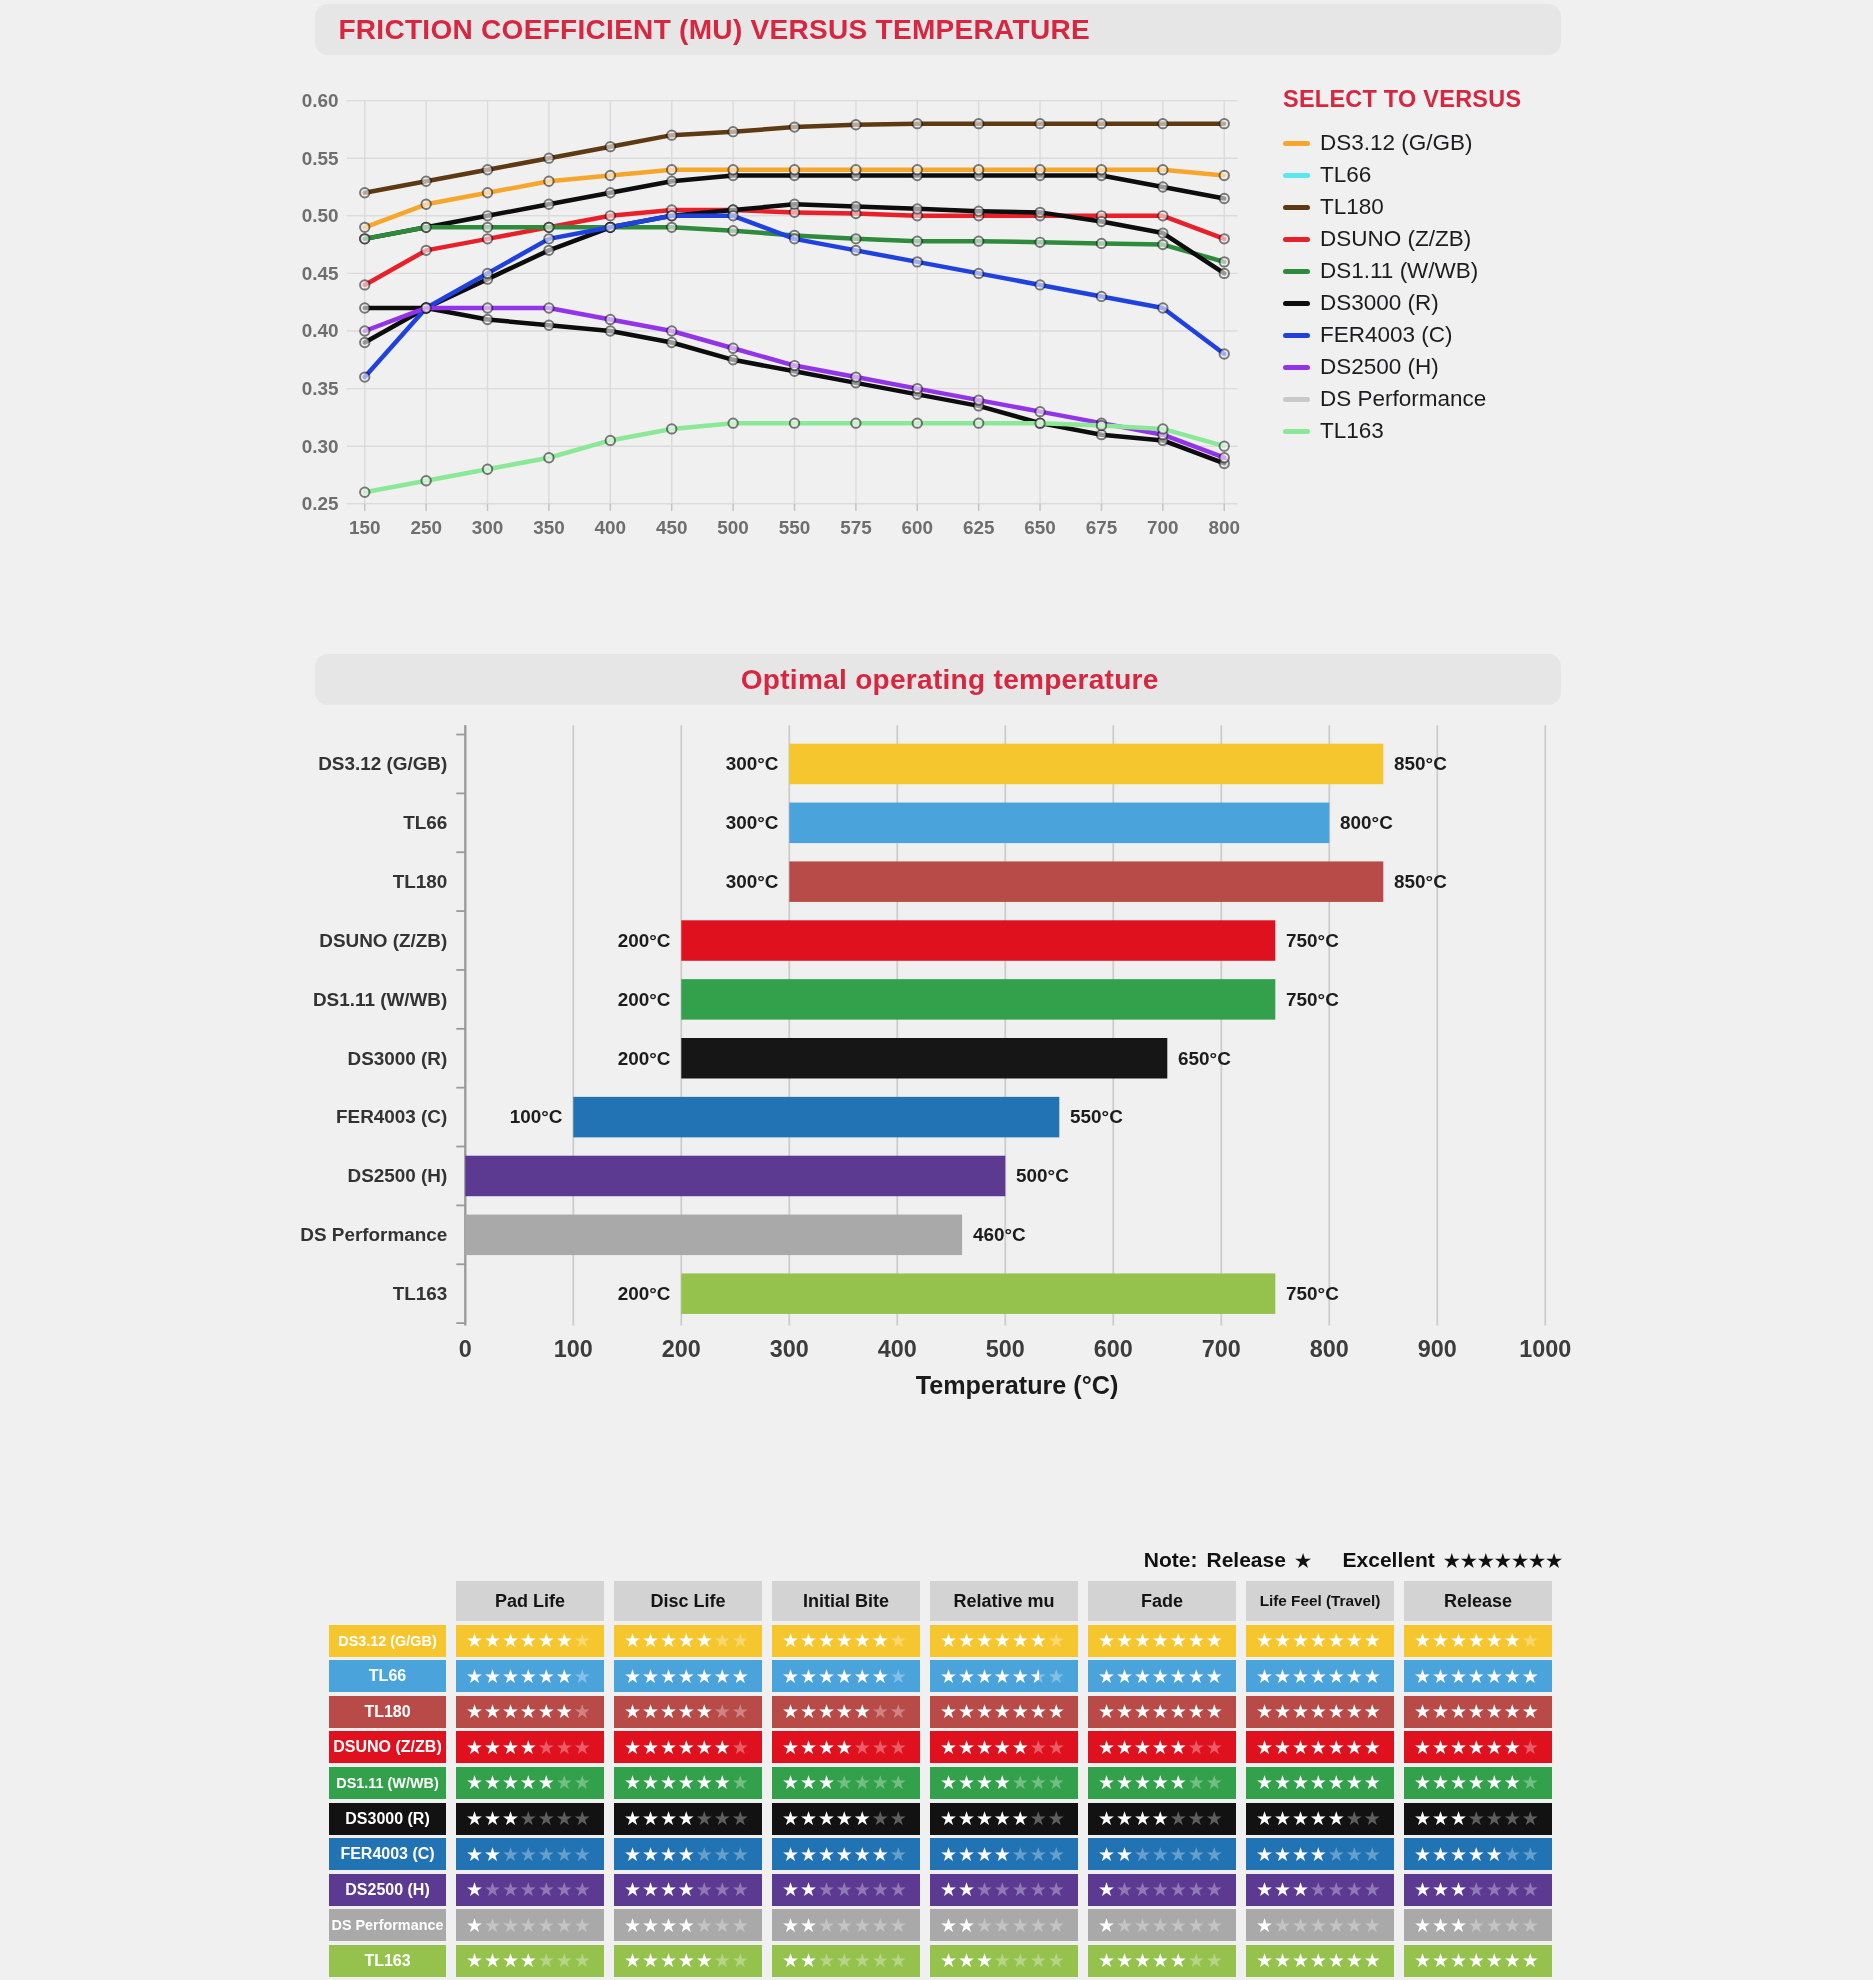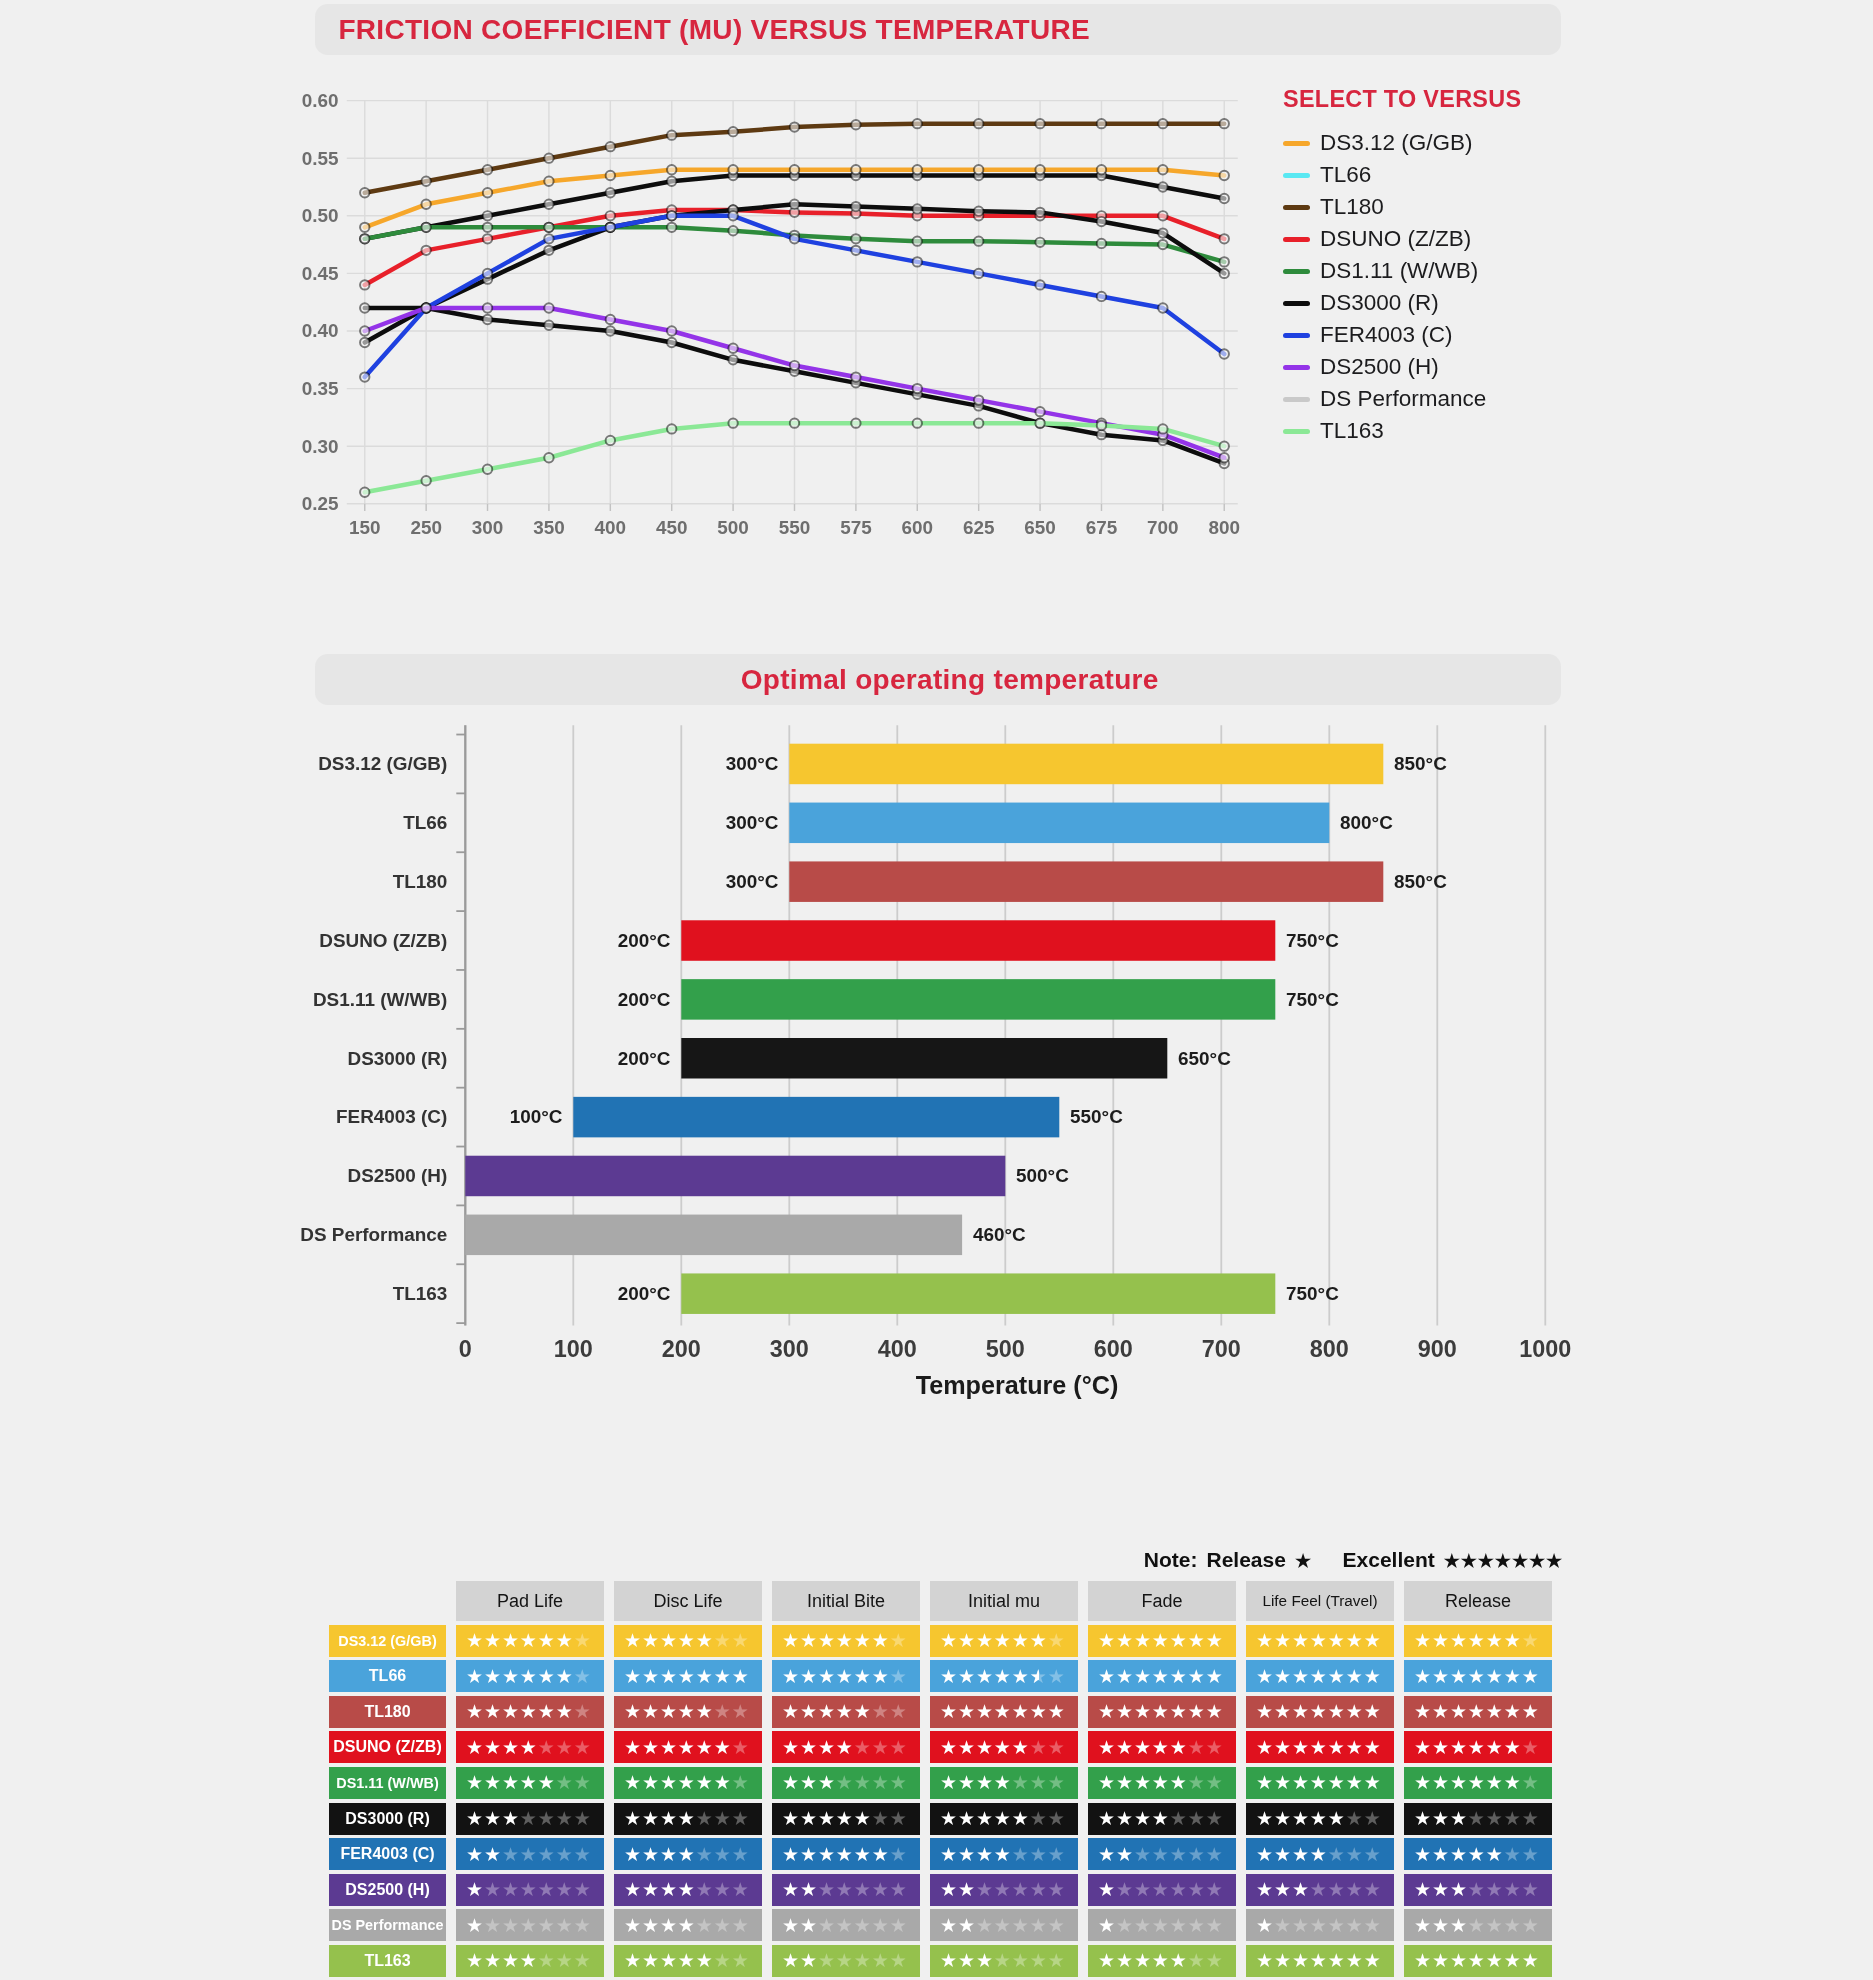--- a/index.html
+++ b/index.html
@@ -19,21 +19,21 @@
   .legend-item{display:flex;align-items:center;height:32px;cursor:pointer;}
   .legend-swatch{width:27px;height:5.4px;border-radius:2.7px;margin-right:10px;flex:0 0 auto;}
   .legend-label{font-size:22.5px;color:#1c1c1e;font-weight:500;white-space:nowrap;}
   .note{position:absolute;top:1548px;right:311px;display:flex;align-items:baseline;gap:9px;
         font-size:21px;font-weight:bold;color:#101010;white-space:nowrap;margin-left:16px;}
   .note .stars{font-size:18px;letter-spacing:0.9px;}
   .ratings{position:absolute;left:329px;top:1581px;display:grid;
            grid-template-columns:117px repeat(7,148px);grid-template-rows:40px;grid-auto-rows:32px;
            column-gap:10px;row-gap:3.6px;}
   .hdr{background:#d3d3d3;display:flex;align-items:center;justify-content:center;
-       font-weight:normal;font-size:18px;color:#141414;white-space:nowrap;overflow:hidden;}
+       font-weight:bold;font-size:18px;color:#141414;white-space:nowrap;overflow:hidden;}
   .hdr.small{font-size:15.3px;}
   .corner{background:transparent;}
   .rlabel{display:flex;align-items:center;justify-content:center;color:#fff;font-weight:bold;
           font-size:16px;white-space:nowrap;overflow:hidden;}
   .rlabel.small{font-size:14.4px;}
   .rcell{display:flex;align-items:center;padding-left:10px;box-sizing:border-box;}
   .star{font-size:19px;line-height:1;color:#fff;margin-right:0.9px;display:inline-block;position:relative;}
   .star.dim{color:rgba(255,255,255,0.32);}
   .star .half-overlay{position:absolute;left:0;top:0;width:54%;overflow:hidden;color:#fff;}
 </style>
@@ -448,21 +448,21 @@
     <span style="width:12.6px"></span>
     <span>Excellent</span>
     <span class="stars">★★★★★★★</span>
   </div>
 
   <div class="ratings" id="ratings-table">
       <div class="corner"></div>
       <div class="hdr">Pad Life</div>
       <div class="hdr">Disc Life</div>
       <div class="hdr">Initial Bite</div>
-      <div class="hdr">Initial mu</div>
+      <div class="hdr">Relative mu</div>
       <div class="hdr">Fade</div>
       <div class="hdr small">Life Feel (Travel)</div>
       <div class="hdr">Release</div>
       <div class="rlabel small" style="background: rgb(246, 198, 47);">DS3.12 (G/GB)</div>
       <div class="rcell" style="background: rgb(246, 198, 47);">
         <span class="star">★</span>
         <span class="star">★</span>
         <span class="star">★</span>
         <span class="star">★</span>
         <span class="star">★</span>

